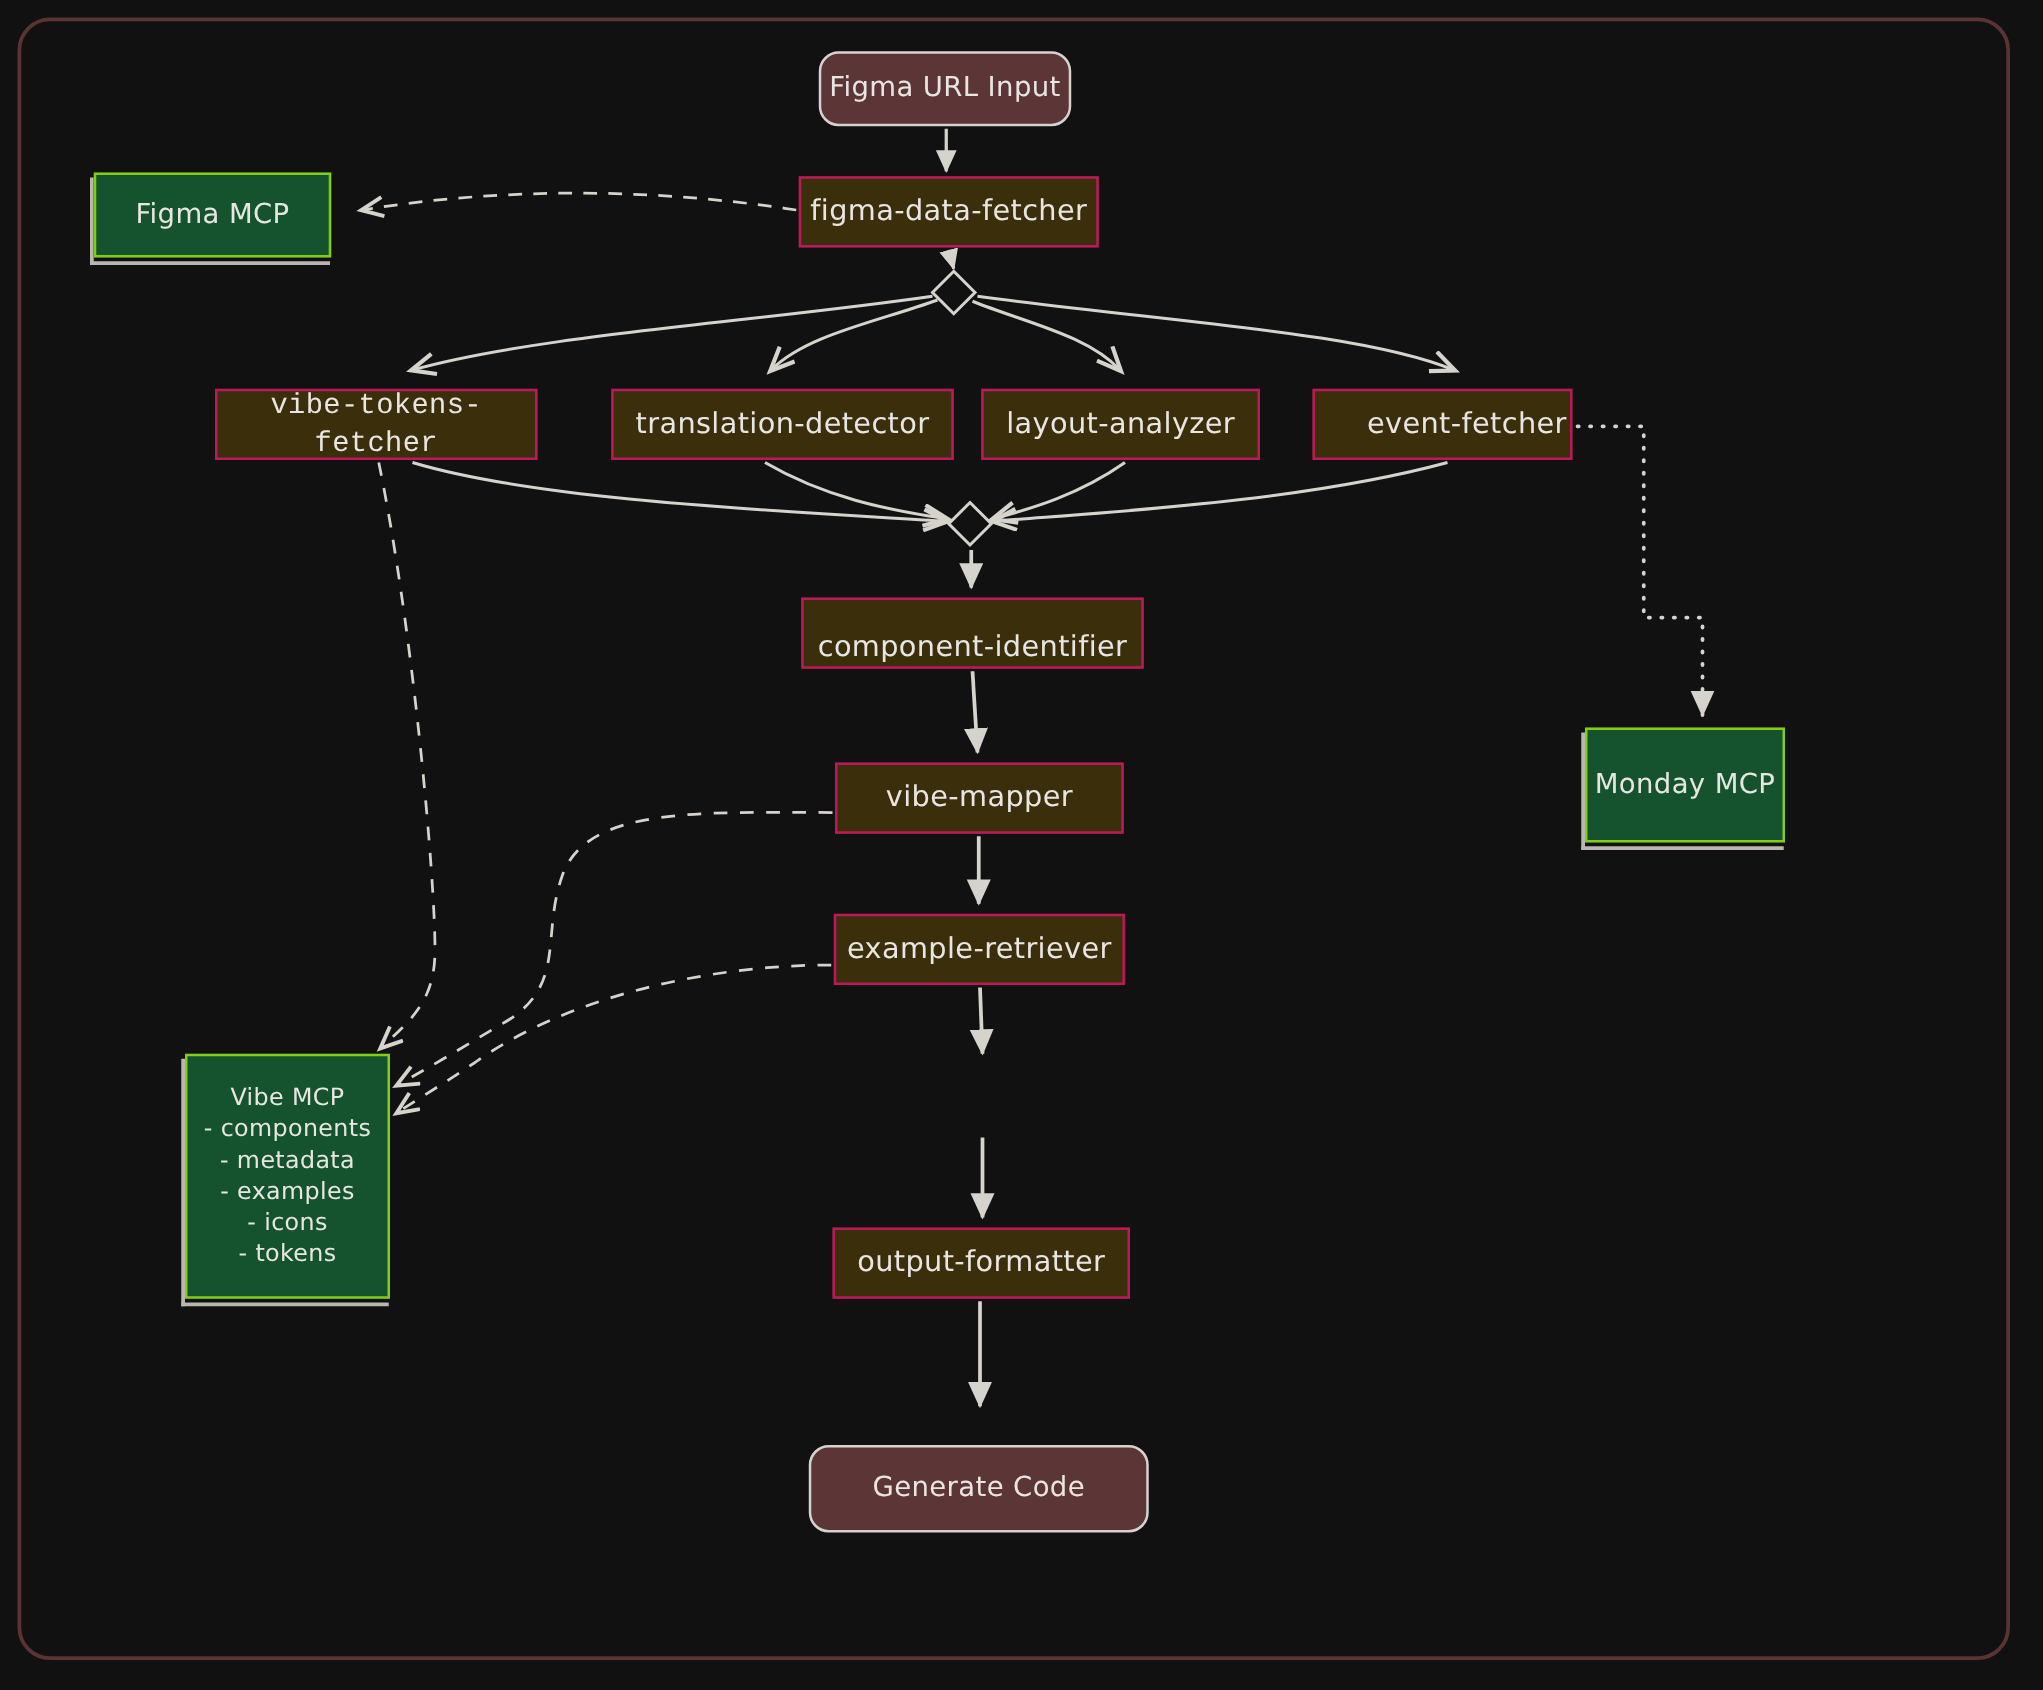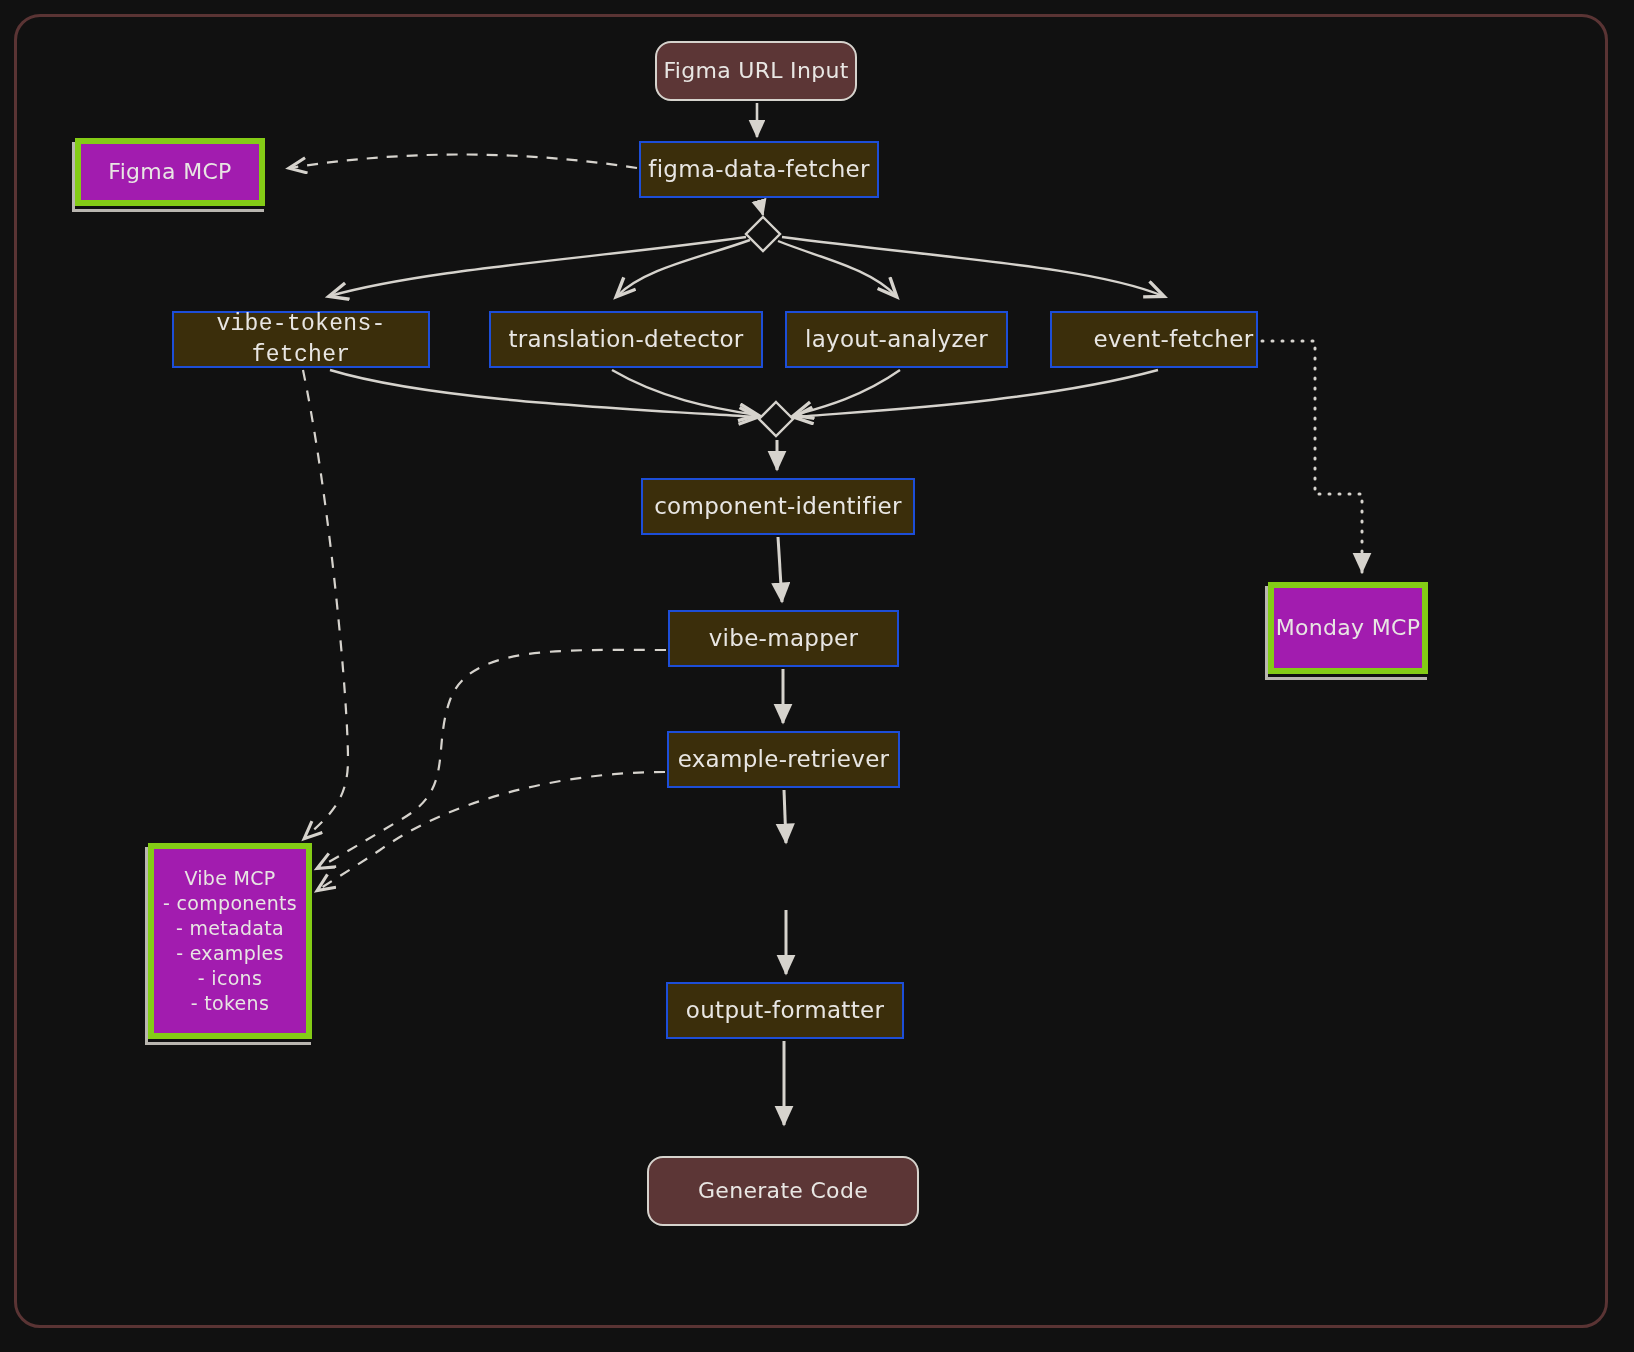--- a/index.html
+++ b/index.html
@@ -41,32 +41,32 @@
     align-items: center;
     justify-content: center;
     text-align: center;
     color: #e8e6e3;
     font-family: "DejaVu Sans", sans-serif;
     letter-spacing: 0.3px;
     line-height: 1.32;
   }
   .node-process {
     background: #3b2e0b;
-    border: 2px solid #1d4ed8;
+    border: 2px solid #be185d;
     font-size: 23px;
   }
   .node-terminal {
     background: #5c3636;
     border: 2px solid #d6d3cd;
     border-radius: 16px;
     font-size: 22px;
   }
   .node-store {
-    background: #a21caf;
-    border: 6px solid #84cc16;
+    background: #14532d;
+    border: 2px solid #84cc16;
     font-size: 22px;
     flex-direction: column;
     justify-content: center;
   }
   .node-store .store-line {
     display: block;
     white-space: pre;
   }
   .shadow-l {
     position: absolute;
@@ -155,21 +155,21 @@
   </div>
 
   <div class="node node-process" style="left:785px;top:311px;width:223px;height:57px;">
     <span>layout-analyzer</span>
   </div>
 
   <div class="node node-process" style="left:1050px;top:311px;width:208px;height:57px;padding-left:39px;">
     <span>event-fetcher</span>
   </div>
 
-  <div class="node node-process" style="left:641px;top:478px;width:274px;height:57px;">
+  <div class="node node-process" style="left:641px;top:478px;width:274px;height:57px;align-items:flex-end;">
     <span>component-identifier</span>
   </div>
 
   <div class="node node-process" style="left:668px;top:610px;width:231px;height:57px;">
     <span>vibe-mapper</span>
   </div>
 
   <div class="node node-process" style="left:667px;top:731px;width:233px;height:57px;">
     <span>example-retriever</span>
   </div>

